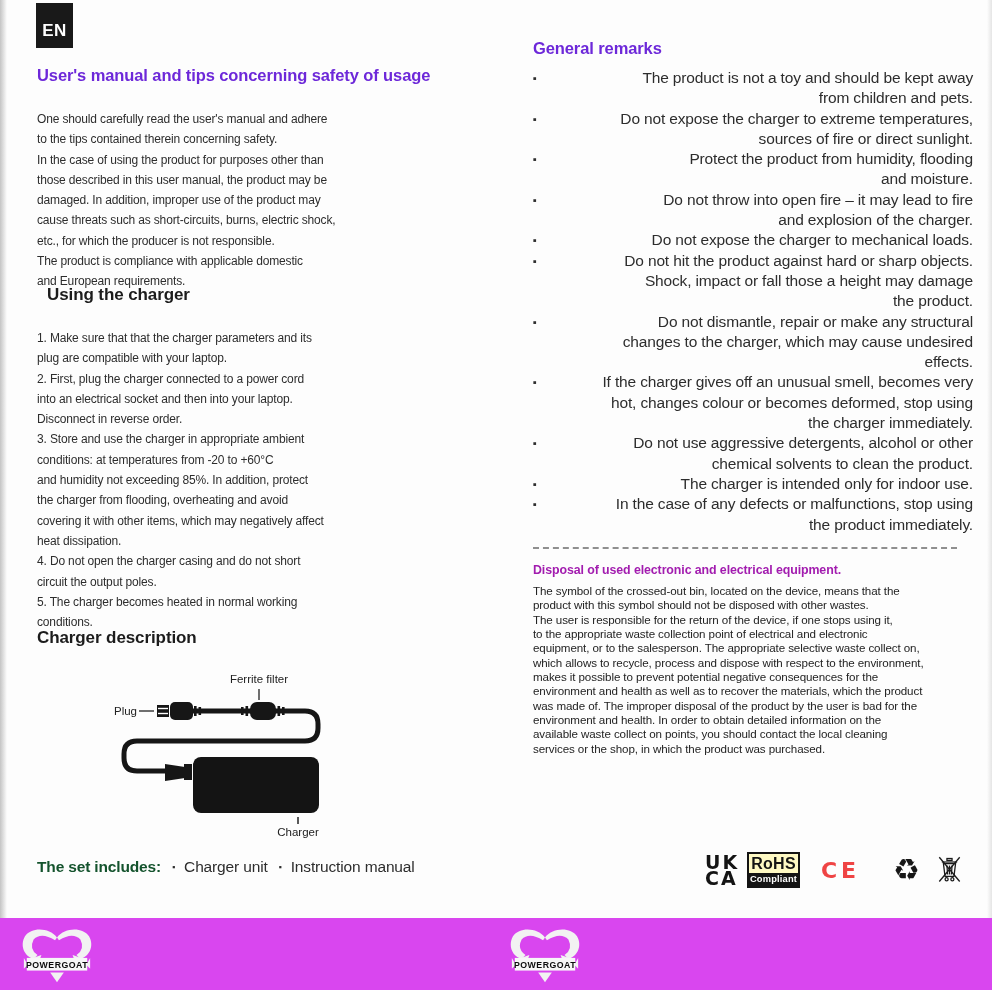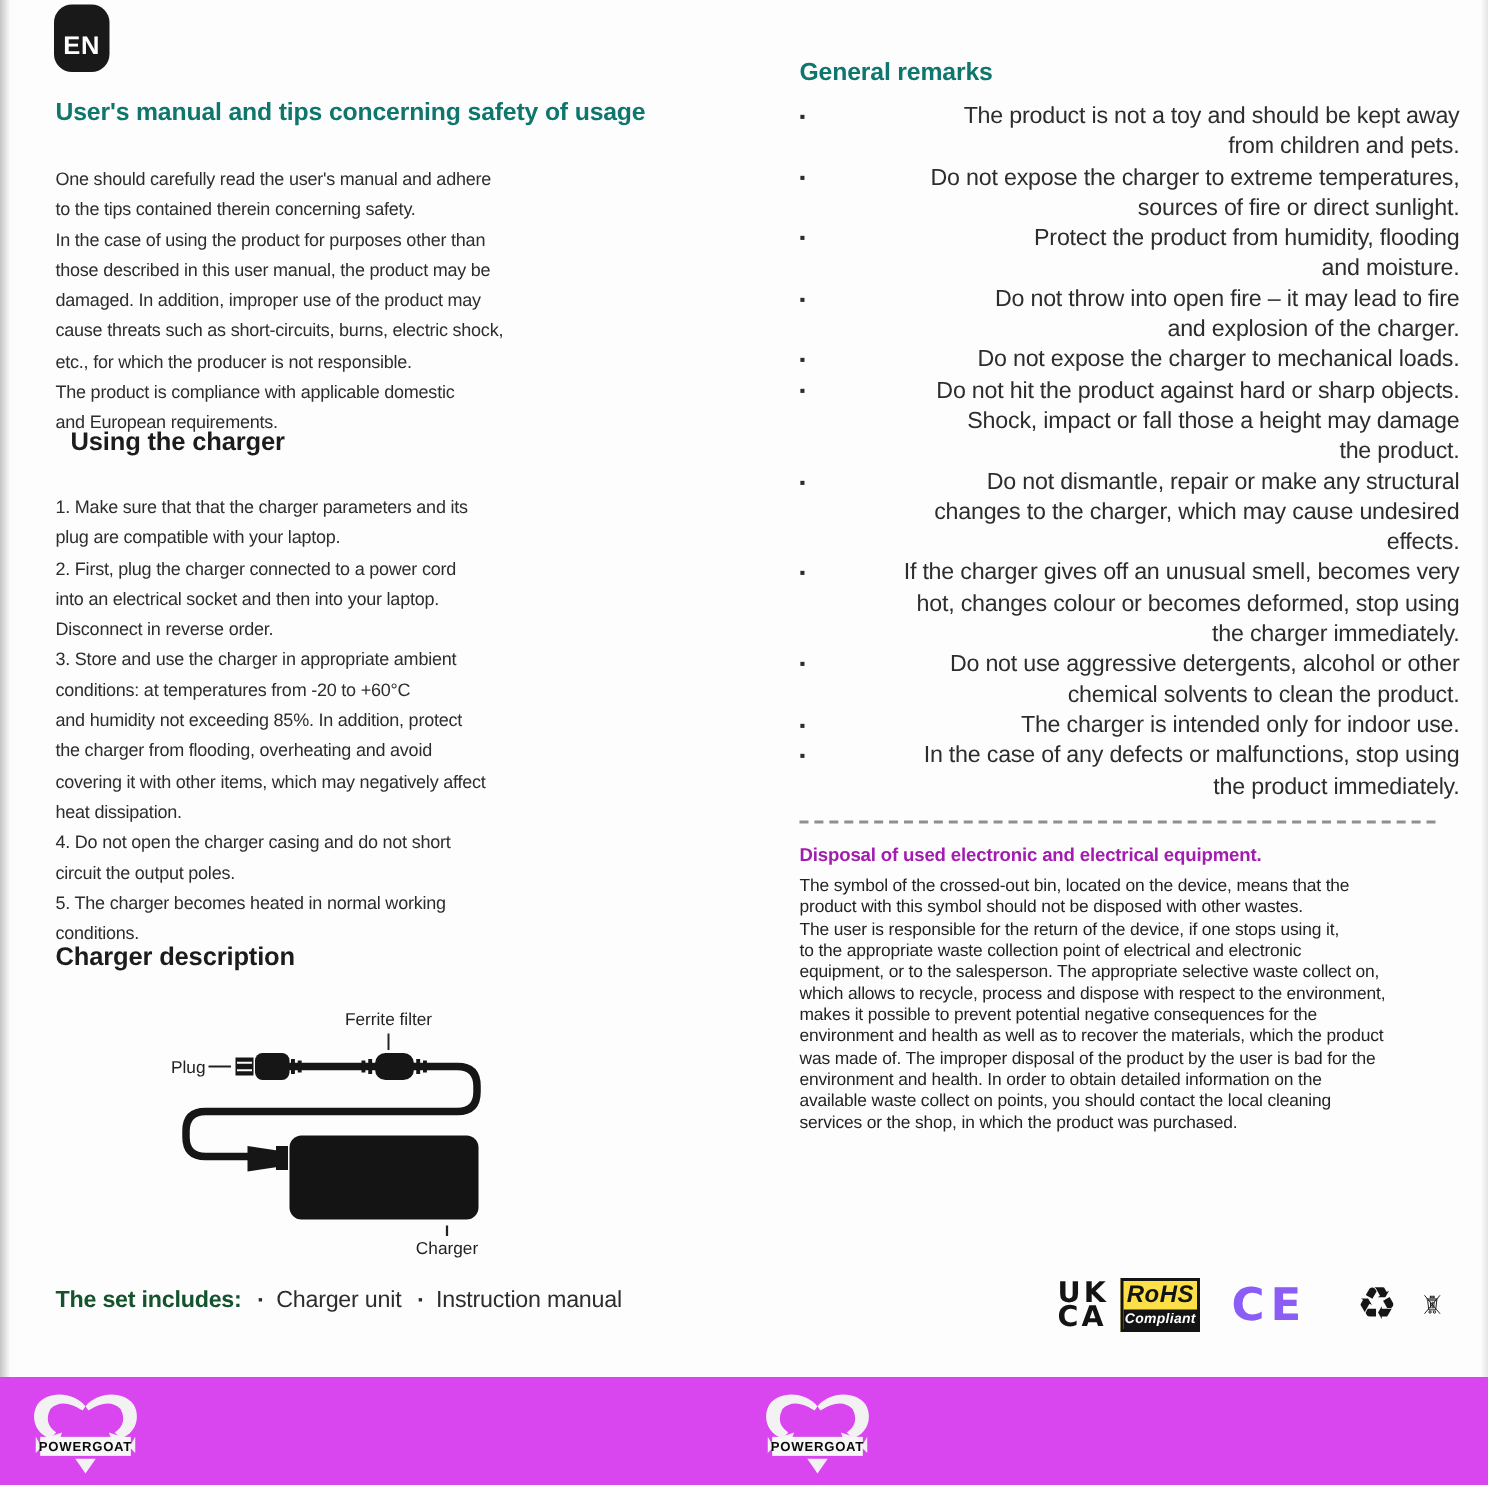--- a/index.html
+++ b/index.html
@@ -14,24 +14,23 @@
     background:linear-gradient(to right, rgba(90,90,90,.35), rgba(255,255,255,0));}
   .edge-right{position:absolute;right:0;top:0;width:5px;height:918px;
     background:linear-gradient(to left, rgba(120,120,120,.18), rgba(255,255,255,0));}
   .abs{position:absolute;}
 
   .en-badge{
     left:36px;top:3px;width:37px;height:45px;background:#191919;color:#fff;
     display:flex;align-items:flex-end;justify-content:center;
     font-weight:bold;font-size:17px;padding-bottom:7px;box-sizing:border-box;
     letter-spacing:.5px;
-    border-radius:12px;
-  }
-
-  .h1{font-size:16.5px;font-weight:bold;color:#0f766e;letter-spacing:-0.1px;}
+  }
+
+  .h1{font-size:16.5px;font-weight:bold;color:#6d28d9;letter-spacing:-0.1px;}
   .h2{font-size:17px;font-weight:bold;color:#1c1c1c;letter-spacing:-0.1px;}
   .h3{font-size:12.4px;font-weight:bold;color:#a21caf;letter-spacing:-0.1px;}
   .body-text{
     font-size:12px;line-height:20.3px;letter-spacing:-0.15px;
     white-space:pre-line;color:#2d2d2d;margin-top:15px;
   }
   .small-text{
     font-size:11.6px;line-height:14.35px;letter-spacing:-0.1px;
     white-space:pre-line;color:#232323;
   }
@@ -58,28 +57,27 @@
     content:"▪";font-size:9px;vertical-align:2px;margin:0 9px 0 11px;color:#2d2d2d;
   }
 
   
   .logo-row{left:705px;top:848px;width:256px;height:44px;display:flex;align-items:center;gap:8px;}
   .ukca{
     font-family:"DejaVu Sans", sans-serif;font-weight:800;font-size:19px;line-height:16.5px;
     letter-spacing:2px;color:#141414;width:44px;
   }
   .rohs{
-    width:62px;border:2.5px solid #141414;text-align:center;background:#fde047;margin-right:13px;
+    width:62px;border:2.5px solid #141414;text-align:center;background:#fef9c3;margin-right:13px;
     box-sizing:border-box;
-    font-style:italic;
   }
   .rohs-top{font-weight:bold;font-size:16px;letter-spacing:.3px;color:#141414;padding:0 2px;line-height:19px;}
   .rohs-bottom{background:#141414;color:#fff;font-size:9.3px;line-height:13px;font-weight:600;letter-spacing:.2px;}
   .ce{
-    font-family:"DejaVu Sans", sans-serif;font-weight:600;font-size:30px;color:#8b5cf6;
+    font-family:"DejaVu Sans", sans-serif;font-weight:600;font-size:22px;color:#ef4444;
     letter-spacing:4px;margin-right:25px;
   }
   .recycle{font-family:"DejaVu Sans", sans-serif;font-size:30px;color:#161616;margin-right:10px;line-height:34px;}
 
   
   .bottom-bar{left:0;top:918px;width:992px;height:72px;background:#d946ef;}
   .goat{position:absolute;top:7px;width:78px;height:58px;}
   .goat.g1{left:18px;}
   .goat.g2{left:506px;}
 

